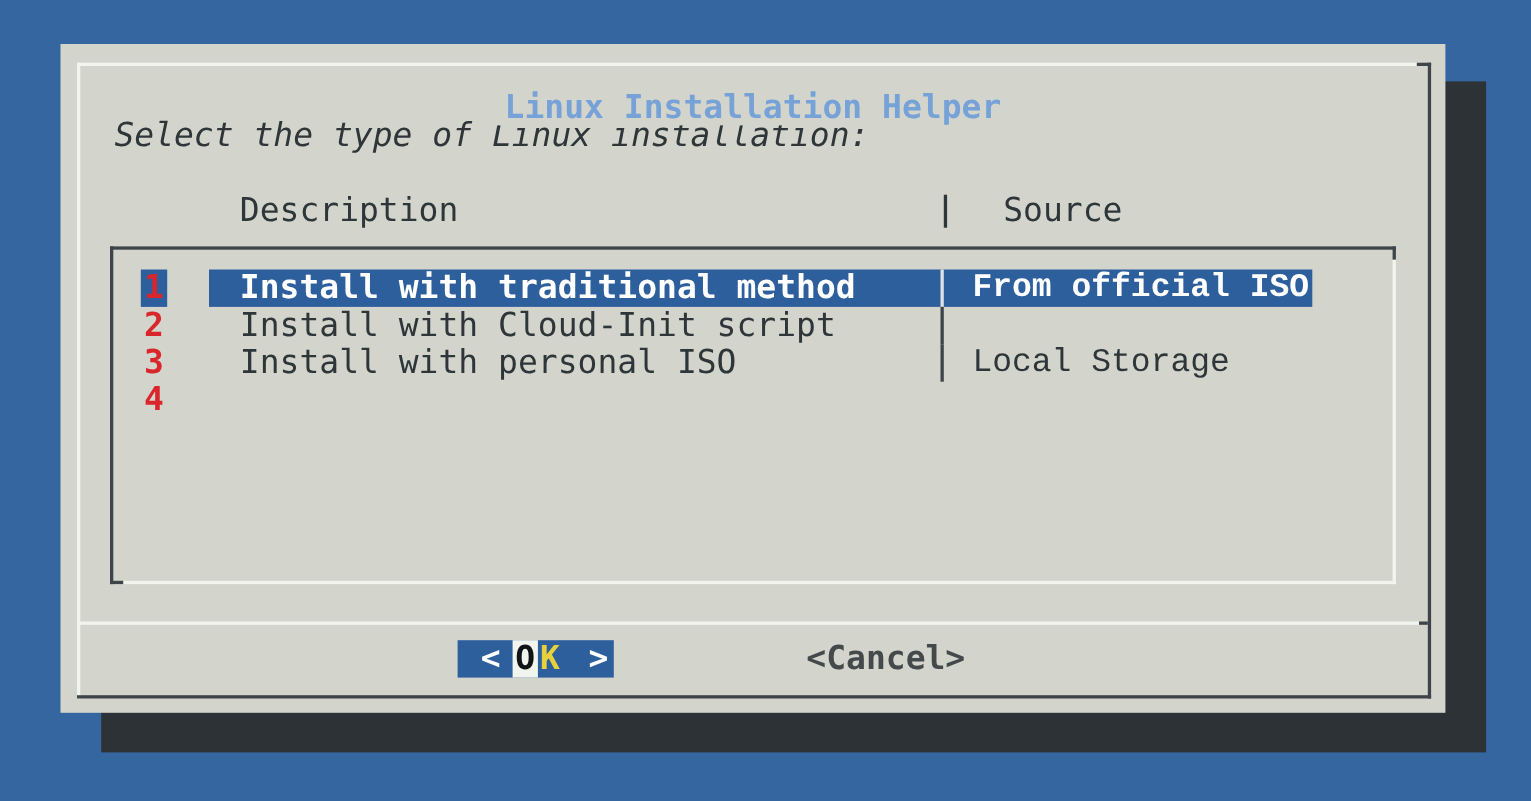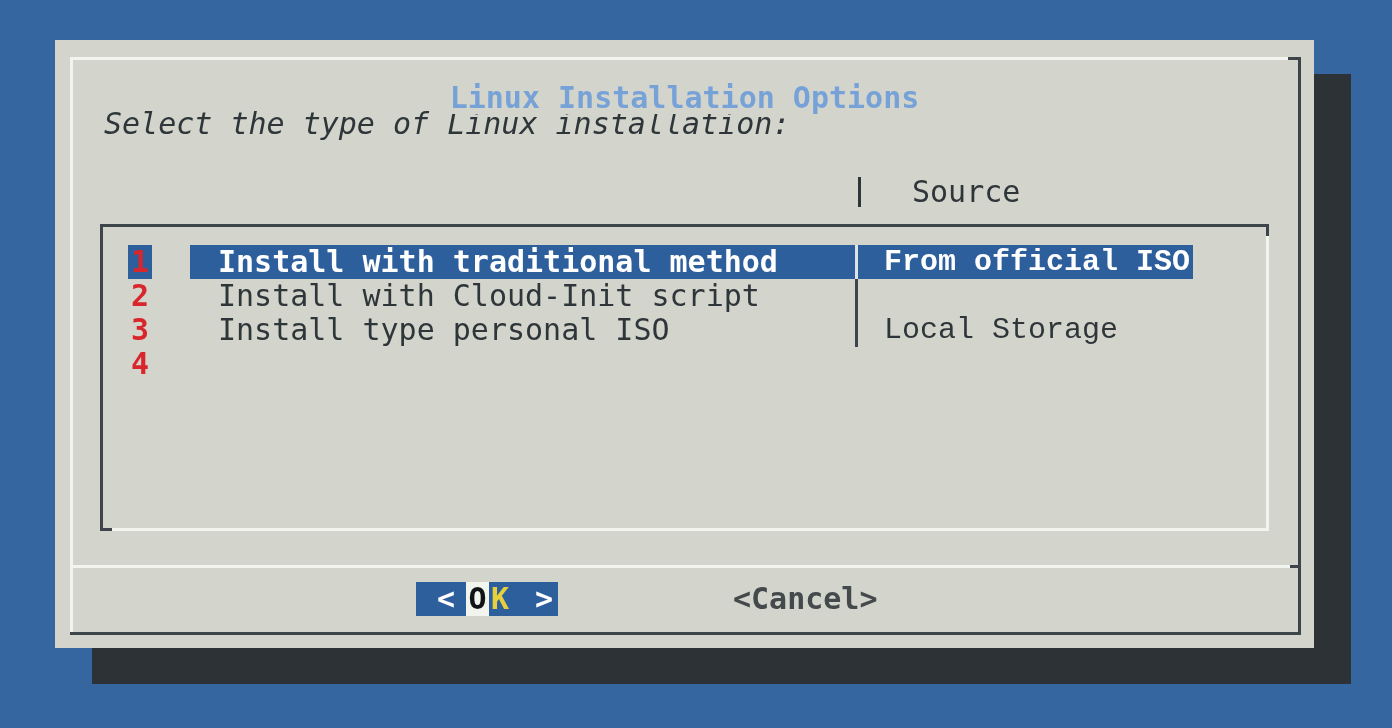--- a/index.html
+++ b/index.html
@@ -79,25 +79,26 @@
 
     <div class="line light d-top"></div>
     <div class="line dark d-top-stub"></div>
     <div class="line light d-left"></div>
     <div class="line dark d-right"></div>
     <div class="line dark d-bottom"></div>
     <div class="line light d-sep"></div>
     <div class="line dark d-sep-stub"></div>
 
     <div class="title-row">
-      <span class="title">Linux Installation Options</span>
+      <span class="title">Linux Installation Helper</span>
     </div>
 
     <div class="prompt">Select the type of Linux installation:</div>
 
+    <div class="hdr-desc">Description</div>
     <div class="hdr-sep"></div>
     <div class="hdr-src">Source</div>
 
     <div class="listbox">
       <div class="line dark lb-top"></div>
       <div class="line dark lb-left"></div>
       <div class="line light lb-right"></div>
       <div class="line dark lb-right-stub"></div>
       <div class="line light lb-bottom"></div>
       <div class="line dark lb-bottom-stub"></div>
@@ -111,21 +112,21 @@
       </div>
 
       <div class="row" style="top:55px">
         <span class="tag">2</span>
         <span class="desc">Install with Cloud-Init script</span>
         <span class="rowsep"></span>
       </div>
 
       <div class="row" style="top:89px">
         <span class="tag">3</span>
-        <span class="desc">Install type personal ISO</span>
+        <span class="desc">Install with personal ISO</span>
         <span class="rowsep"></span>
         <span class="src">Local Storage</span>
       </div>
 
       <div class="row" style="top:123px">
         <span class="tag">4</span>
       </div>
     </div>
 
     <div class="ok-btn">

